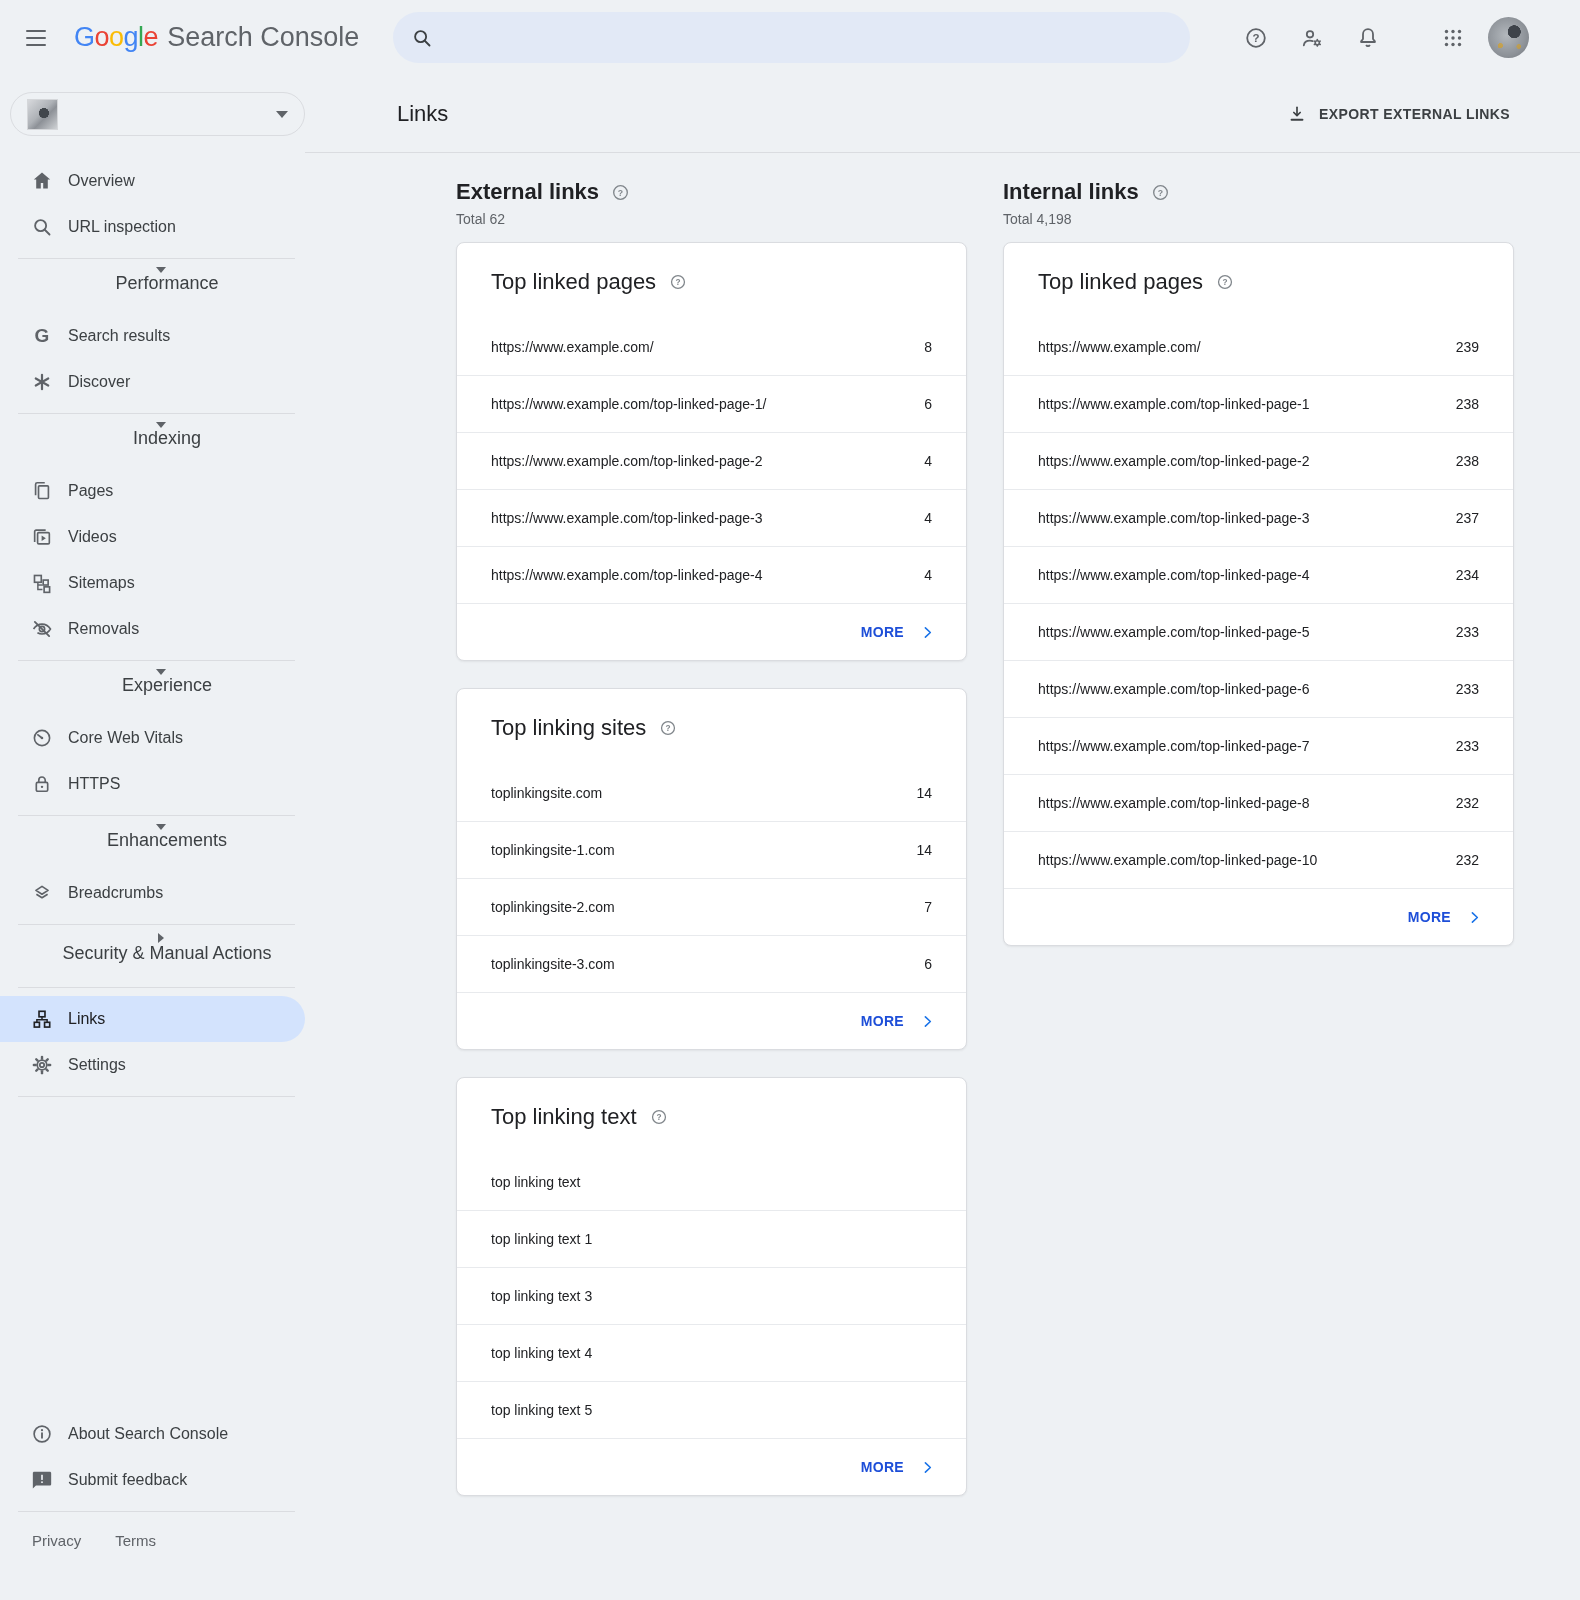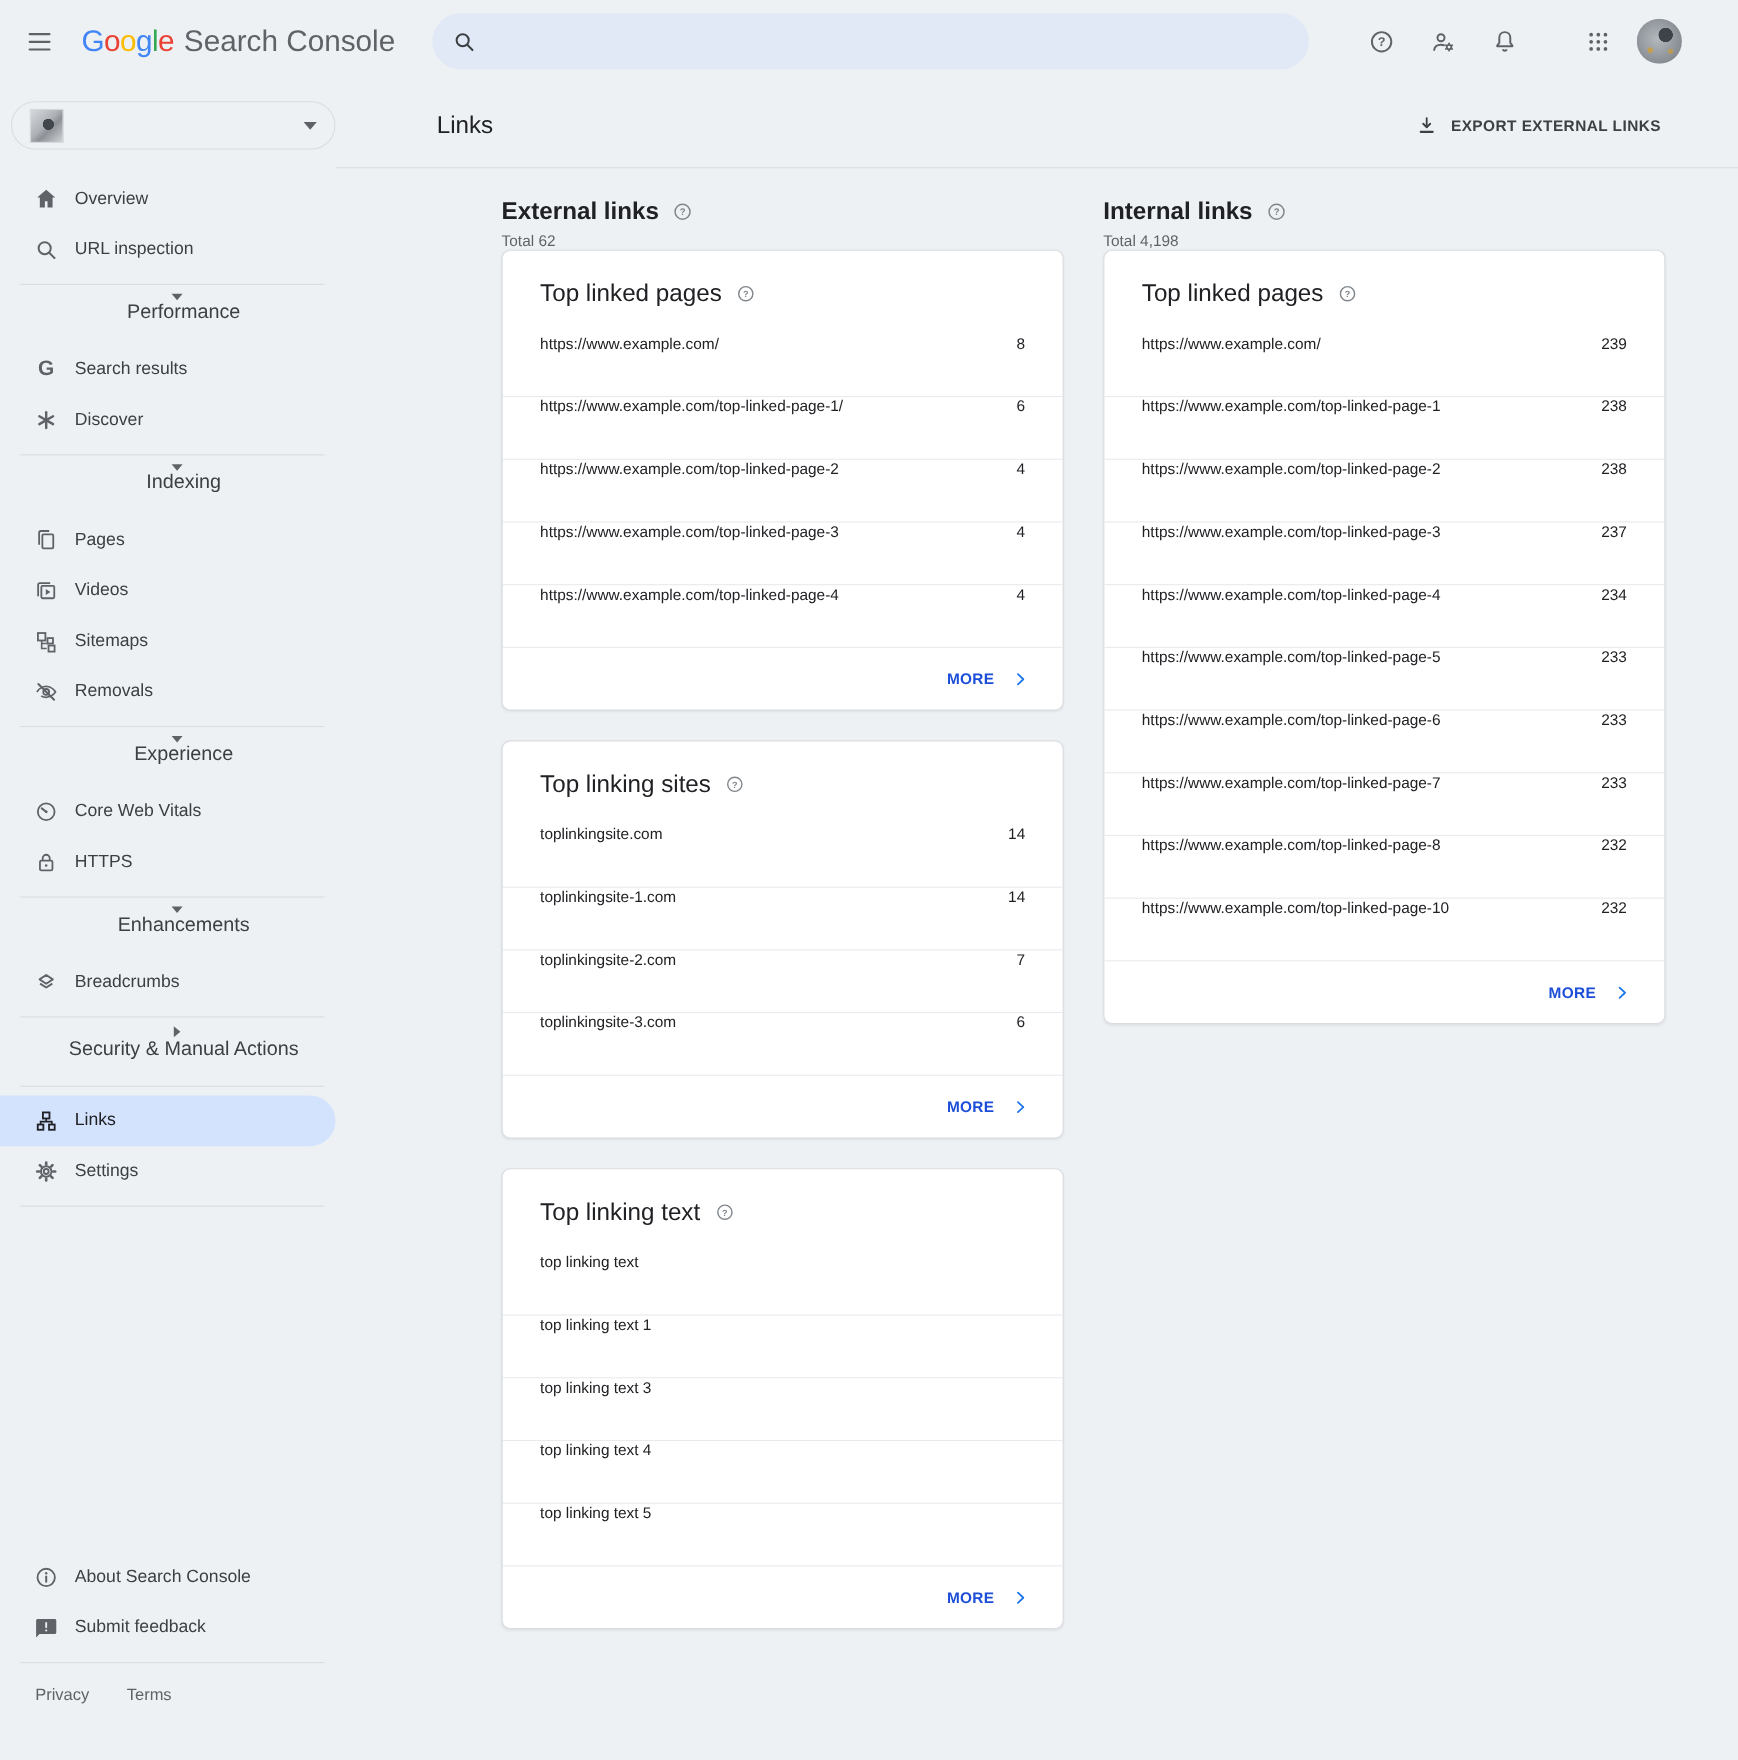--- a/index.html
+++ b/index.html
@@ -46,24 +46,24 @@
   
   .main{margin-left:305px;}
   .page-header{height:77px;border-bottom:1px solid #dadce0;display:flex;align-items:center;justify-content:space-between;padding:0 70px 0 92px;}
   .page-title{font-size:22px;color:#202124;}
   .export-btn{display:flex;align-items:center;gap:12px;font-size:14px;font-weight:bold;letter-spacing:.4px;color:#3c4043;cursor:pointer;}
   .columns{display:flex;gap:36px;margin:26px 0 0 151px;}
   .col{width:511px;flex:none;}
   .col-head{display:flex;align-items:center;gap:12px;}
   .col-head h2{margin:0;font-size:22px;font-weight:bold;color:#202124;}
   .total{font-size:14px;color:#5f6368;margin-top:6px;}
-  .card{margin-top:0;background:#fff;border:1px solid #dadce0;border-radius:8px;overflow:hidden;box-shadow:0 1px 2px rgba(60,64,67,.08);}
+  .card{margin-top:15px;background:#fff;border:1px solid #dadce0;border-radius:8px;overflow:hidden;box-shadow:0 1px 2px rgba(60,64,67,.08);}
   .card + .card{margin-top:27px;}
   .card-title{display:flex;align-items:center;gap:13px;padding:26px 34px 24px;font-size:22px;color:#202124;}
-  .row{height:56px;display:flex;padding:0 34px;border-bottom:1px solid #e8eaed;font-size:14px;}
+  .row{height:56px;display:flex;align-items:center;padding:0 34px;border-bottom:1px solid #e8eaed;font-size:14px;}
   .row-label{flex:1;color:#202124;cursor:pointer;}
   .row-value{color:#202124;}
   .more-row{height:56px;display:flex;align-items:center;justify-content:flex-end;gap:15px;padding:0 30px;color:#1d4ed8;font-size:14px;font-weight:bold;letter-spacing:.3px;cursor:pointer;}
   .hlp{cursor:pointer;display:inline-flex;}
 </style>
 </head>
 <body>
 
 <div class="app">
 

